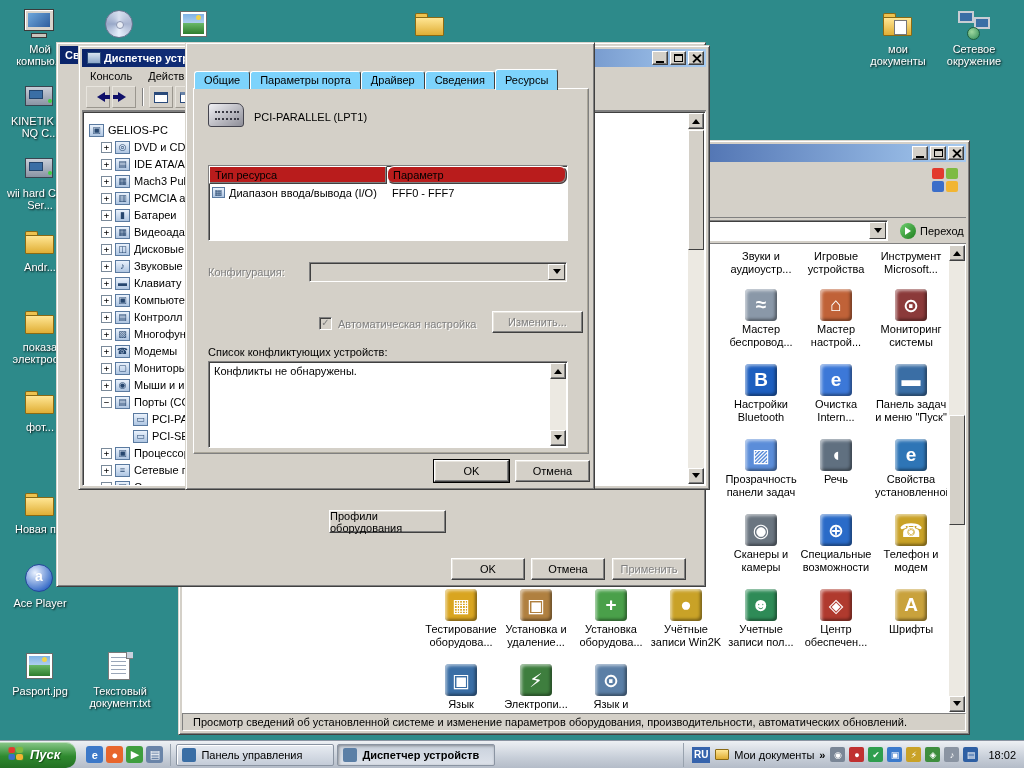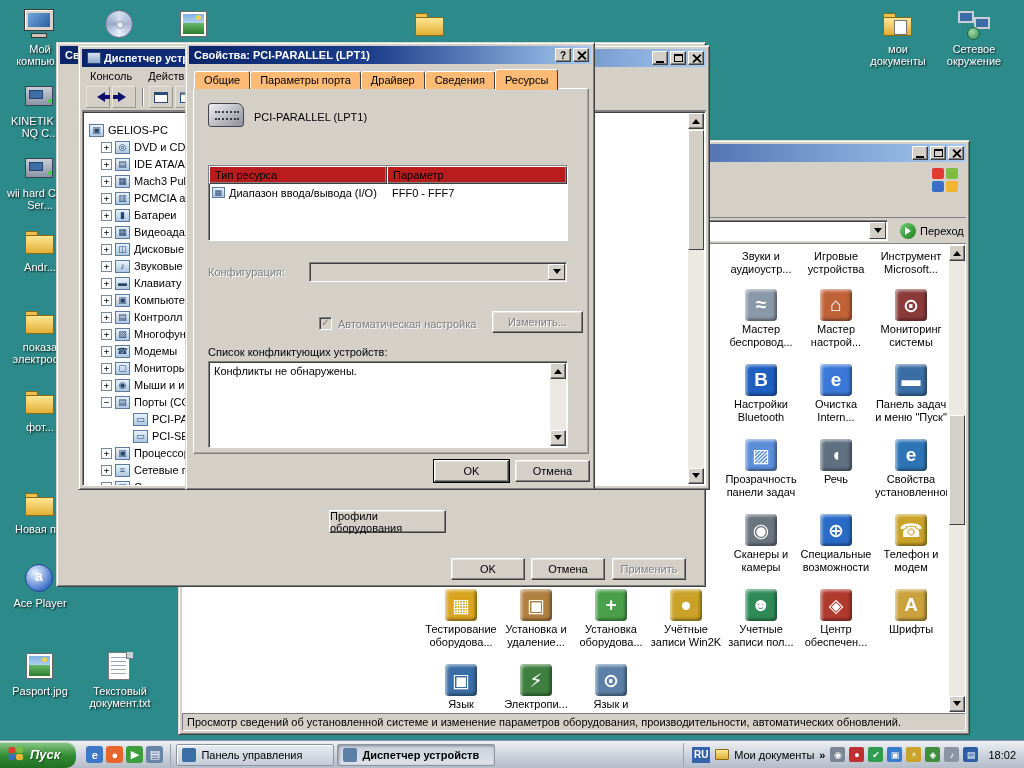--- a/index.html
+++ b/index.html
@@ -83,21 +83,21 @@
   .go-btn{position:absolute;left:716px;top:2px;width:68px;height:22px;display:flex;align-items:center;gap:4px;font-size:11px;padding-left:2px;color:#000;}
   .go-circle{width:16px;height:16px;border-radius:50%;background:linear-gradient(135deg,#6FCF6F,#1E7E1E);position:relative;flex:none;}
   .go-circle::after{content:"";position:absolute;left:5px;top:4px;width:0;height:0;border:4px solid transparent;border-left:6px solid #fff;}
   .cp-client{position:absolute;left:3px;top:103px;right:3px;height:469px;background:#fff;overflow:hidden;}
   .cp-cell{position:absolute;width:72px;text-align:center;}
   .cp-ic{width:32px;height:32px;margin:0 auto;border-radius:4px;display:flex;align-items:center;justify-content:center;
        font-size:19px;font-weight:bold;color:#fff;
        box-shadow:inset 2px 2px 3px rgba(255,255,255,.55), inset -2px -2px 3px rgba(0,0,0,.4);}
   .cp-lbl{margin-top:2px;font-size:11px;line-height:13px;color:#000;max-height:27px;overflow:hidden;}
   .cp-status{position:absolute;left:3px;bottom:3px;right:3px;height:18px;background:#D4D0C8;
-       border:1px solid;border-color:#808080 #fff #fff #808080;display:flex;align-items:center;padding:0 4px;}
+       border:1px solid;border-color:#808080 #fff #fff #808080;display:flex;align-items:center;padding:0 10px;}
 
   
   #sp-window{left:56px;top:42px;width:650px;height:545px;z-index:20;}
   #sp-hw{left:272px;top:467px;width:117px;height:23px;}
   #sp-ok{left:394px;top:515px;width:74px;height:22px;}
   #sp-cancel{left:474px;top:515px;width:74px;height:22px;}
   #sp-apply{left:555px;top:515px;width:74px;height:22px;}
 
   
   #dm-window{left:78px;top:45px;width:632px;height:445px;z-index:30;}
@@ -118,36 +118,36 @@
   #dm-tree{position:absolute;left:3px;top:65px;right:3px;bottom:3px;overflow:hidden;}
   .tree-item{position:absolute;display:flex;align-items:center;height:16px;white-space:nowrap;font-size:11px;color:#000;}
   .texp{width:11px;height:11px;background:#fff;border:1px solid #7A8A9A;display:flex;align-items:center;justify-content:center;
        font-size:9px;line-height:1;margin-right:3px;font-family:"DejaVu Sans Mono",monospace;flex:none;}
   .ticon{width:15px;height:13px;background:linear-gradient(#EAF2FC,#AFC6E2);border:1px solid #5A7AA0;font-size:9px;
        line-height:11px;text-align:center;color:#27476F;margin-right:4px;flex:none;overflow:hidden;}
 
   
   #pci-dialog{left:185px;top:42px;width:410px;height:448px;z-index:40;}
   #pci-tabs{position:absolute;left:8px;top:26px;height:20px;display:flex;align-items:flex-end;z-index:3;}
-  .tab{height:18px;padding:2px 9px 0;background:#fdba74;border:1px solid;border-color:#fff #404040 #D4D0C8 #fff;
+  .tab{height:18px;padding:2px 9px 0;background:#7dd3fc;border:1px solid;border-color:#fff #404040 #D4D0C8 #fff;
        border-bottom:none;border-radius:3px 3px 0 0;font-size:11px;color:#000;}
   .tab.active{height:21px;padding-top:4px;position:relative;z-index:4;margin-bottom:-1px;}
   .tab-page{position:absolute;left:7px;top:45px;width:396px;height:366px;background:#D4D0C8;
        border:1px solid;border-color:#fff #808080 #808080 #fff;box-shadow:inset -1px -1px 0 #A9A599;z-index:1;}
   .port-icon{position:absolute;left:22px;top:60px;width:36px;height:24px;z-index:2;
        background:linear-gradient(145deg,#F0F0F4,#8E8E98);border:1px solid #44444E;border-radius:3px 7px 3px 3px;}
   .port-icon i{position:absolute;left:6px;width:24px;height:0;border-bottom:2px dotted #3A3A44;}
   .port-icon i:first-child{top:7px;} .port-icon i:last-child{top:14px;}
   .dev-name{position:absolute;left:68px;top:68px;z-index:2;font-size:11px;color:#000;}
   .lbl-res{position:absolute;left:22px;top:106px;z-index:2;color:#000;margin-top:28px;}
   .res-list{position:absolute;left:22px;top:122px;width:360px;height:76px;z-index:2;}
   .res-head{display:flex;height:18px;}
   .lh{background:#b91c1c;border:1px solid;border-color:#fff #404040 #404040 #fff;box-shadow:inset -1px -1px 0 #808080;
        padding:2px 5px 0;font-size:11px;flex:0 0 178px;overflow:hidden;}
-  .lh2{flex:1;}
+  .lh2{flex:1;border-radius:7px;}
   .res-row{display:flex;align-items:center;height:17px;font-size:11px;color:#000;}
   .res-type{display:flex;align-items:center;gap:4px;flex:0 0 178px;padding-left:3px;overflow:hidden;white-space:nowrap;}
   .res-ico{width:13px;height:11px;background:linear-gradient(#EAF2FC,#AFC6E2);border:1px solid #5A7AA0;font-size:8px;line-height:9px;text-align:center;color:#27476F;flex:none;}
   .res-val{flex:1;padding-left:5px;white-space:nowrap;}
   .lbl-cfg{position:absolute;left:22px;top:223px;z-index:2;}
   #cfg-combo{left:123px;top:219px;width:258px;height:20px;z-index:2;}
   .cb{position:absolute;left:133px;top:274px;width:13px;height:13px;background:#D4D0C8;border:1px solid;
        border-color:#808080 #fff #fff #808080;box-shadow:inset 1px 1px 0 #404040;z-index:2;
        display:flex;align-items:center;justify-content:center;}
   .cb::after{content:"✓";font-size:10px;color:#808080;margin-top:-2px;}
@@ -645,29 +645,20 @@
         </div>
         <div class="tree-item" style="top: 367px; left: 18px;">
           <div class="texp">+</div>
           <div class="ticon">▤</div>
           <div class="tlabel">Системны</div>
         </div>
       </div>
   </div>
 
   <div class="win" id="pci-dialog">
-    <div class="titlebar">
-      <span class="tb-text">Свойства: PCI-PARALLEL (LPT1)</span>
-      <span class="tbtns">
-        <span class="tbtn">?</span>
-        <span class="tbtn">
-            <i class="g-close"></i>
-          </span>
-      </span>
-    </div>
     <div id="pci-tabs">
         <div class="tab">Общие</div>
         <div class="tab">Параметры порта</div>
         <div class="tab">Драйвер</div>
         <div class="tab">Сведения</div>
         <div class="tab active">Ресурсы</div>
       </div>
     <div class="tab-page"></div>
 
     <div class="port-icon">

